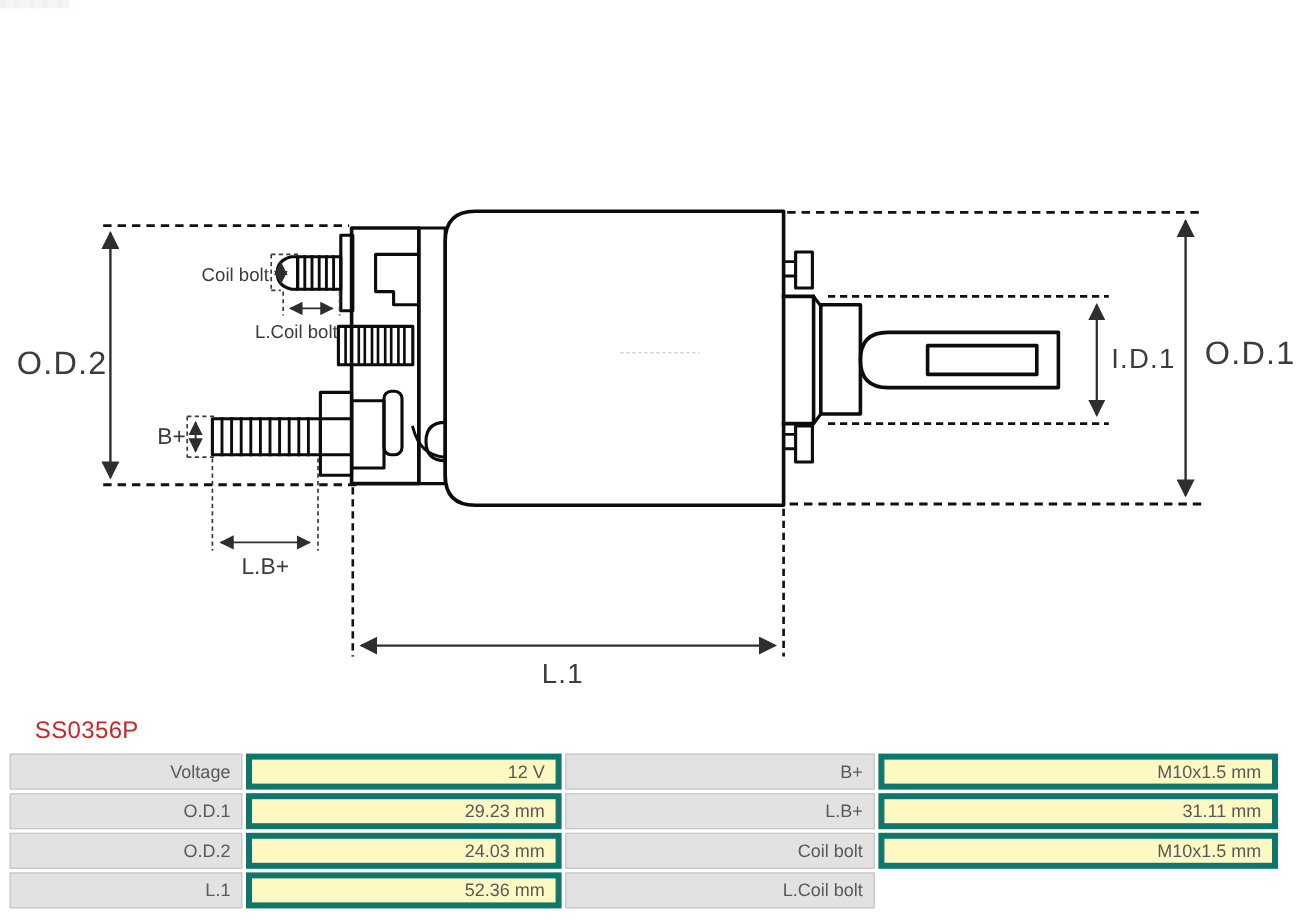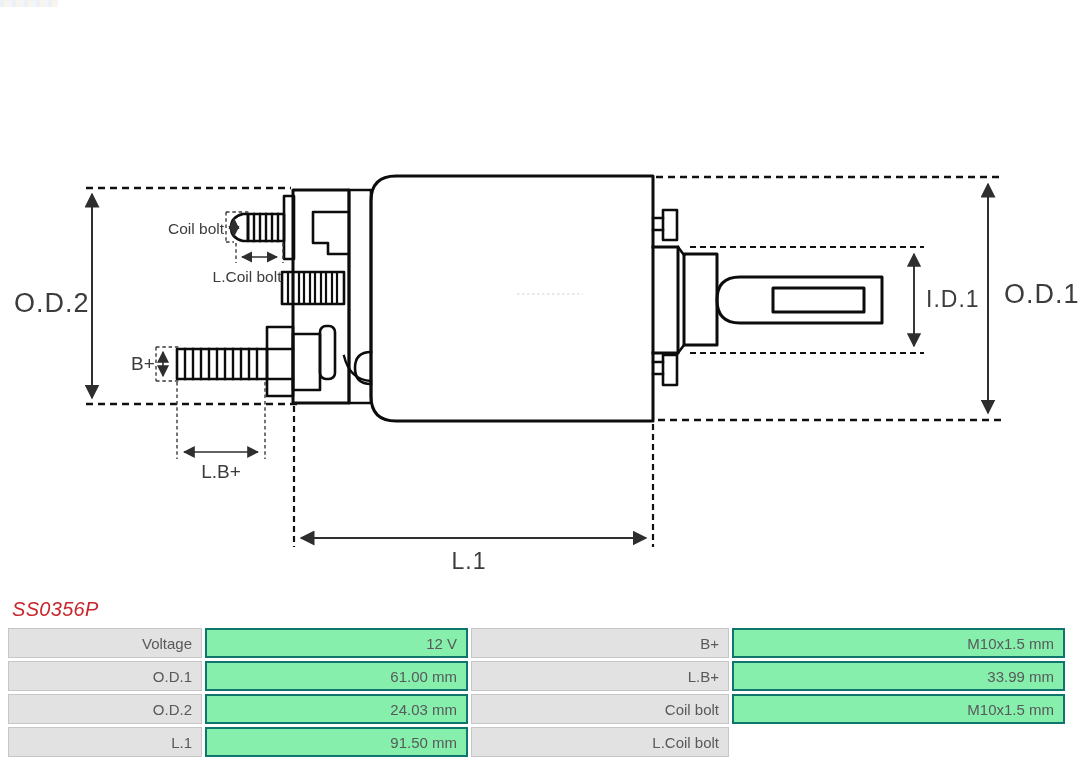--- a/index.html
+++ b/index.html
@@ -1,28 +1,28 @@
 <!DOCTYPE html>
 <html><head>
 <meta charset="utf-8">
 <style>
   html,body{margin:0;padding:0;background:#fff;}
   .page{position:relative;width:1080px;height:767px;background:#fff;overflow:hidden;
         font-family:"Liberation Sans",sans-serif;}
   .corner-artifact{position:absolute;left:0;top:0;width:58px;height:7px;opacity:.55;
         background:repeating-linear-gradient(90deg,#dde6ef 0 4px,#f4ecdc 4px 8px,#e7edf4 8px 12px);}
   .drawing{position:absolute;left:0;top:0;}
-  .part-number{position:absolute;left:12px;top:597px;font-size:20px;line-height:24px;
-        color:#c8252c;letter-spacing:.3px;cursor:pointer;font-style:italic;}
+  .part-number{position:absolute;left:29px;top:597px;font-size:20px;line-height:24px;
+        color:#c8252c;letter-spacing:.3px;cursor:pointer;}
   .spec-table{position:absolute;left:8px;top:628px;width:1057px;display:grid;
         grid-template-columns:194px 263px 258px 333px;grid-auto-rows:30px;gap:3px;}
   .cell{display:flex;align-items:center;justify-content:flex-end;padding-right:9px;
         font-size:15px;color:#58595b;box-sizing:border-box;white-space:nowrap;}
   .cell.lab{background:#e2e2e2;border:1px solid #c6c6c6;}
-  .cell.val{background:#86efac;border:2px solid #0f766e;}
+  .cell.val{background:#fef9c3;border:5px solid #0f766e;}
   
   .ink{stroke:#0c0c0c;fill:none;stroke-linejoin:round;stroke-linecap:square;}
   .w3{stroke-width:3px;} .w26{stroke-width:2.6px;} .w24{stroke-width:2.4px;} .w22{stroke-width:2.2px;}
   .dimline{stroke:#2e2e2e;fill:none;}
   .dash-big{stroke:#111;stroke-width:2.4px;stroke-dasharray:7 5;fill:none;}
   .dash-mid{stroke:#111;stroke-width:2.2px;stroke-dasharray:6 4;fill:none;}
   .dash-sm{stroke:#3a3a3a;stroke-width:1.4px;stroke-dasharray:3.5 2.8;fill:none;}
   .dimtext{fill:#3c3c3c;}
   .t-big{font-size:27px;letter-spacing:1px;}
   .t-mid{font-size:23px;letter-spacing:1px;}
@@ -143,27 +143,27 @@
 
   <div class="part-number">SS0356P</div>
 
   <div class="spec-table">
     <div class="cell lab">Voltage</div>
     <div class="cell val">12 V</div>
     <div class="cell lab">B+</div>
     <div class="cell val">M10x1.5 mm</div>
 
     <div class="cell lab">O.D.1</div>
-    <div class="cell val">61.00 mm</div>
+    <div class="cell val">29.23 mm</div>
     <div class="cell lab">L.B+</div>
-    <div class="cell val">33.99 mm</div>
+    <div class="cell val">31.11 mm</div>
 
     <div class="cell lab">O.D.2</div>
     <div class="cell val">24.03 mm</div>
     <div class="cell lab">Coil bolt</div>
     <div class="cell val">M10x1.5 mm</div>
 
     <div class="cell lab">L.1</div>
-    <div class="cell val">91.50 mm</div>
+    <div class="cell val">52.36 mm</div>
     <div class="cell lab">L.Coil bolt</div>
   </div>
 
 </div>
 
 </body></html>

